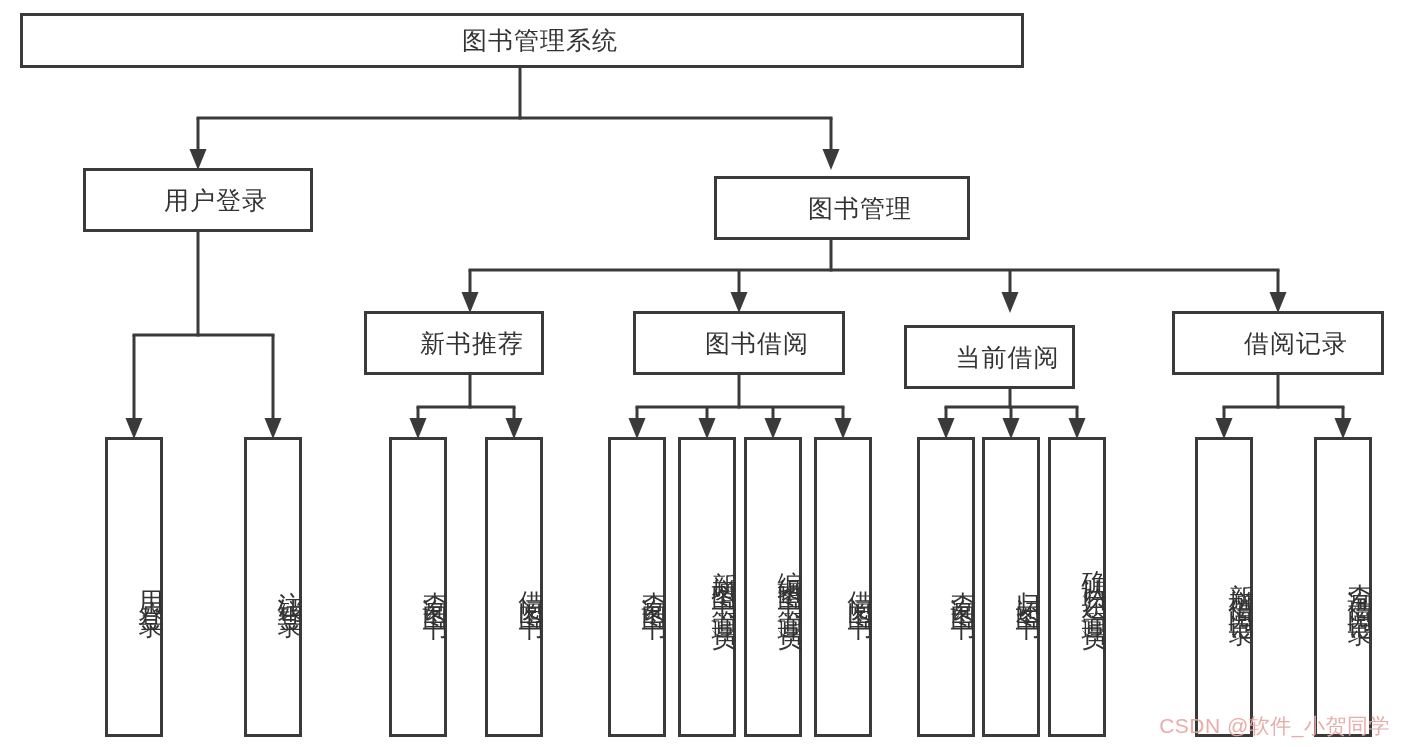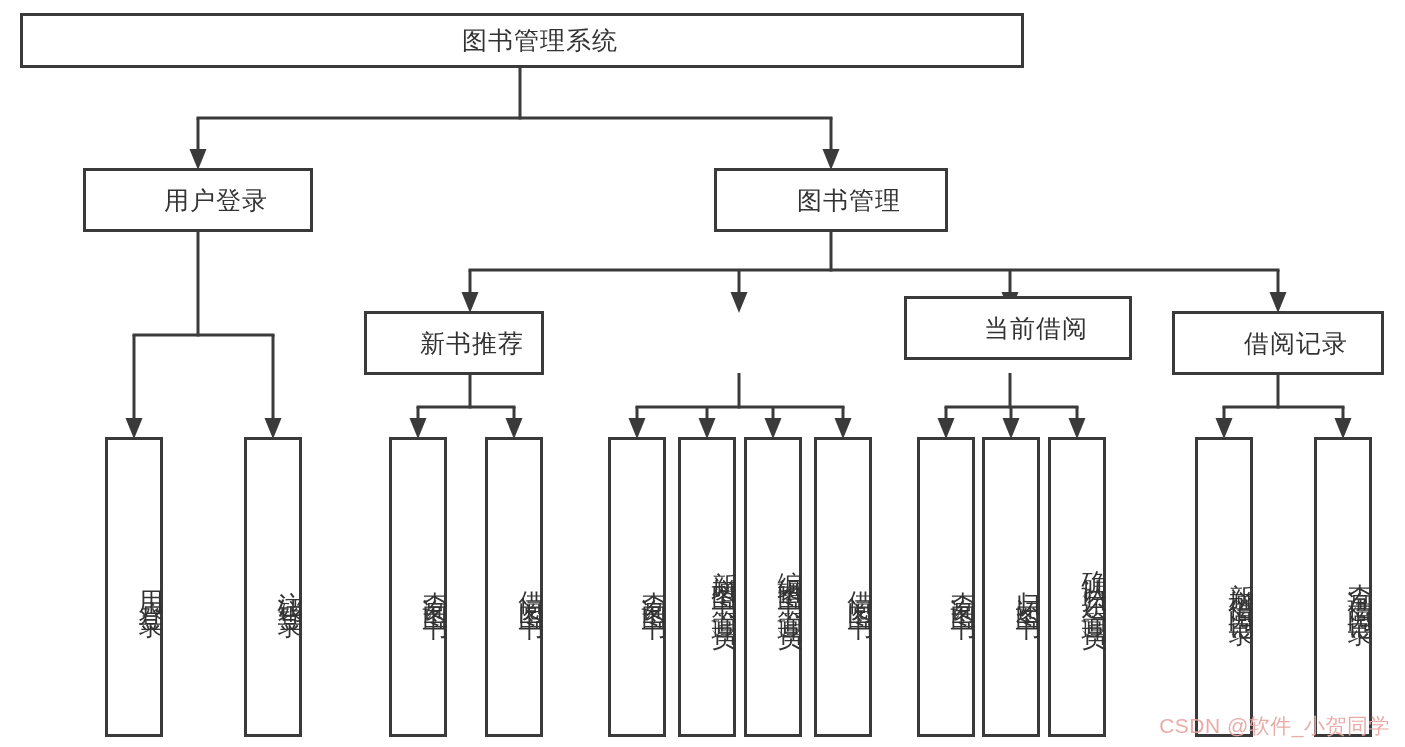--- a/index.html
+++ b/index.html
@@ -103,24 +103,25 @@
       <line x1="1224" y1="407" x2="1224" y2="421"></line>
       <polygon points="1215.5,418 1232.5,418 1224,439"></polygon>
       <line x1="1343" y1="407" x2="1343" y2="421"></line>
       <polygon points="1334.5,418 1351.5,418 1343,439"></polygon>
     </g>
   </svg>
 
   <div class="node" style="left:20px;top:13px;width:1004px;height:55px">图书管理系统</div>
 
   <div class="node" style="left:83px;top:168px;width:230px;height:64px">用户登录</div>
-  <div class="node" style="left:714px;top:168px;width:234px;height:64px">图书管理</div>
+  <div class="node" style="left:714px;top:176px;width:256px;height:64px">图书管理</div>
 
   <div class="node" style="left:364px;top:311px;width:180px;height:64px">新书推荐</div>
-  <div class="node" style="left:904px;top:296px;width:228px;height:64px">当前借阅</div>
+  <div class="node" style="left:633px;top:311px;width:212px;height:64px">图书借阅</div>
+  <div class="node" style="left:904px;top:325px;width:171px;height:64px">当前借阅</div>
   <div class="node" style="left:1172px;top:311px;width:212px;height:64px">借阅记录</div>
 
   <div class="node leaf" style="left:105px;top:437px;width:58px;height:300px">用户登录</div>
   <div class="node leaf" style="left:244px;top:437px;width:58px;height:300px">注销登录</div>
 
   <div class="node leaf" style="left:389px;top:437px;width:58px;height:300px">查询图书</div>
   <div class="node leaf" style="left:485px;top:437px;width:58px;height:300px">借阅图书</div>
 
   <div class="node leaf" style="left:608px;top:437px;width:58px;height:300px">查询图书</div>
   <div class="node leaf" style="left:678px;top:437px;width:58px;height:300px">新增图书（管理员）</div>

